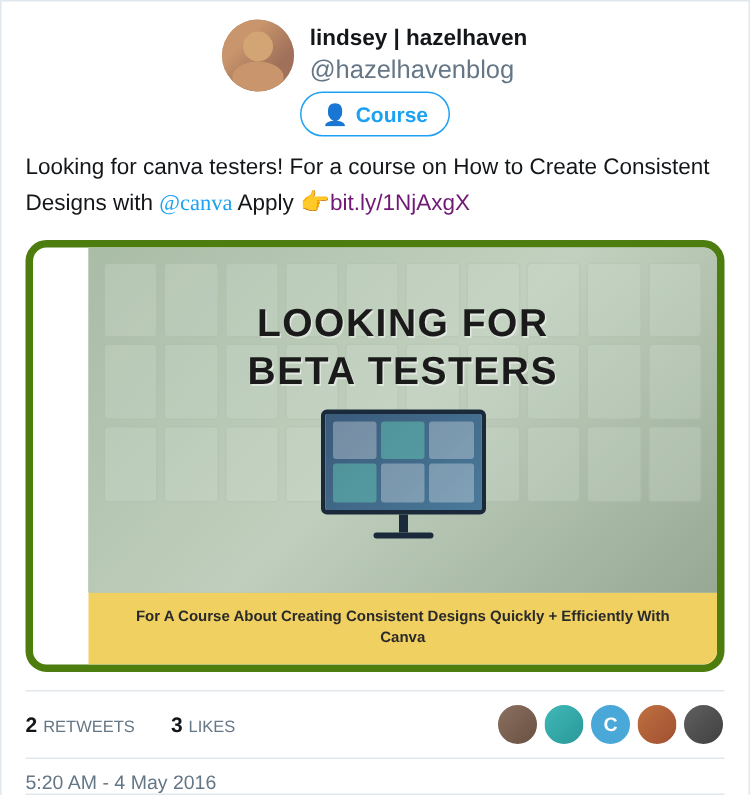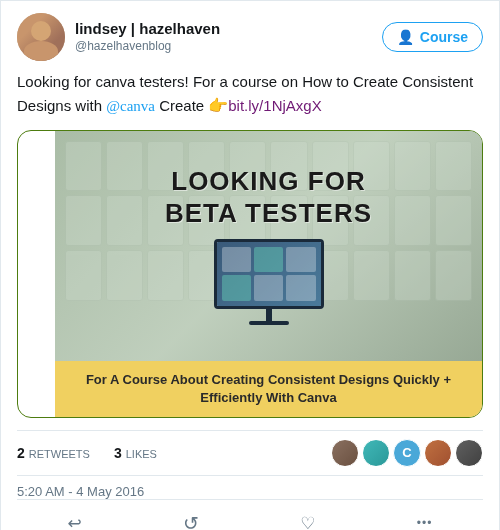--- a/index.html
+++ b/index.html
@@ -15,20 +15,21 @@
     .tweet-card {
       padding: 12px 16px 0 16px;
     }
 
     
     .tweet-header {
       display: flex;
       align-items: center;
       justify-content: space-between;
       margin-bottom: 10px;
+      flex-direction: column;
     }
 
     .user-info {
       display: flex;
       align-items: center;
       gap: 10px;
     }
 
     .avatar {
       width: 48px;
@@ -78,21 +79,21 @@
     }
 
     .display-name {
       font-weight: 700;
       font-size: 15px;
       color: #14171a;
       line-height: 1.3;
     }
 
     .screen-name {
-      font-size: 12px;
+      font-size: 17px;
       color: #657786;
       line-height: 1.3;
     }
 
     .follow-button {
       display: flex;
       align-items: center;
       gap: 5px;
       background: #fff;
       border: 1px solid #1da1f2;
@@ -125,21 +126,21 @@
     .tweet-text .link {
       color: #701a75;
     }
 
     .tweet-text .emoji {
       font-size: 16px;
     }
 
     
     .media-card {
-      border: 1px solid #4d7c0f;
+      border: 5px solid #4d7c0f;
       border-radius: 14px;
       overflow: hidden;
       margin-bottom: 12px;
       padding-left: 37px;
     }
 
     .media-image {
       width: 100%;
       height: 230px;
       background: linear-gradient(160deg, #b8c8b0 0%, #9db09a 40%, #7a9080 100%);
@@ -243,21 +244,21 @@
       width: 40px;
       height: 4px;
       background: #1a2a3a;
       border-radius: 2px;
     }
 
     .yellow-banner {
       background: #f0d060;
       padding: 10px 20px;
       text-align: center;
-      font-size: 13px;
+      font-size: 10px;
       font-weight: 600;
       color: #2a2a2a;
       line-height: 1.4;
     }
 
     
     .tweet-stats {
       display: flex;
       align-items: center;
       gap: 24px;
@@ -355,21 +356,21 @@
         <span class="screen-name">@hazelhavenblog</span>
       </div>
     </div>
     <button class="follow-button">
       <span class="follow-icon">👤</span>
       <span>Course</span>
     </button>
   </div>
 
   <div class="tweet-text">
-    <span>Looking for canva testers! For a course on How to Create Consistent Designs with </span><span class="mention">@canva</span><span> Create </span><span class="emoji">👉</span><span class="link">bit.ly/1NjAxgX</span>
+    <span>Looking for canva testers! For a course on How to Create Consistent Designs with </span><span class="mention">@canva</span><span> Apply </span><span class="emoji">👉</span><span class="link">bit.ly/1NjAxgX</span>
   </div>
 
   <div class="media-card">
     <div class="media-image">
       <div class="keyboard-bg"></div>
 
       <div class="keyboard-keys">
         <div class="key"></div>
           <div class="key"></div>
           <div class="key"></div>

